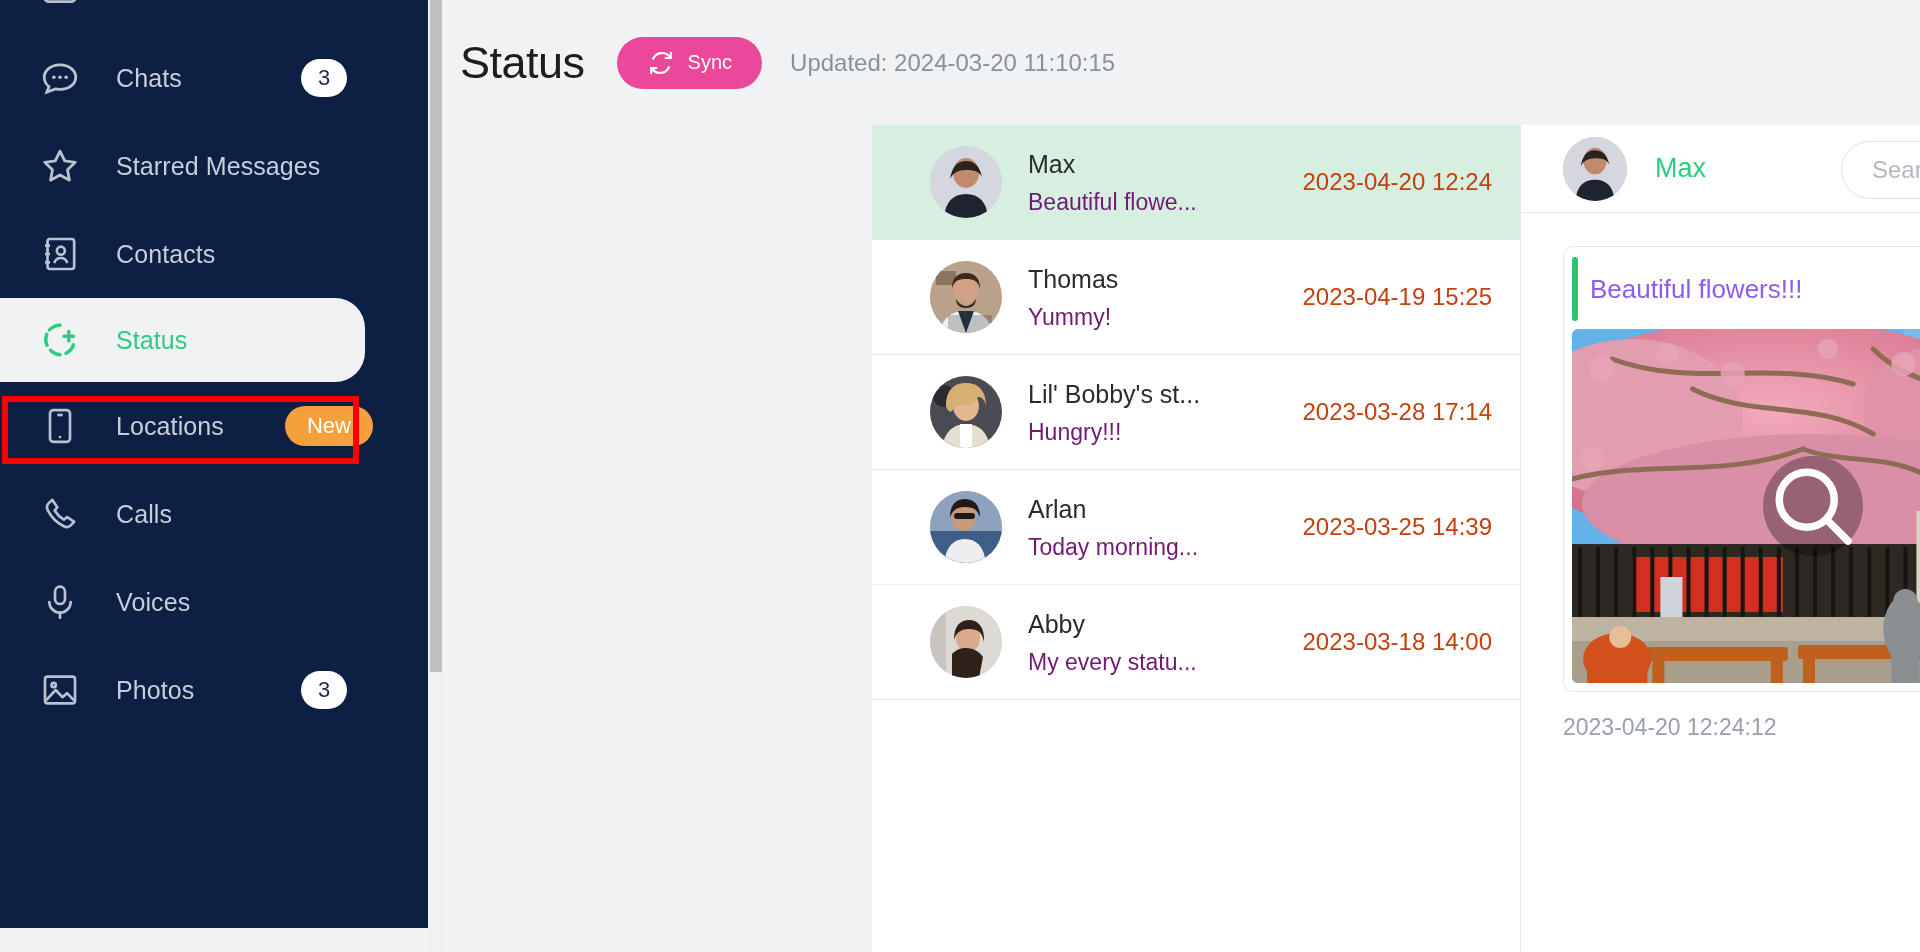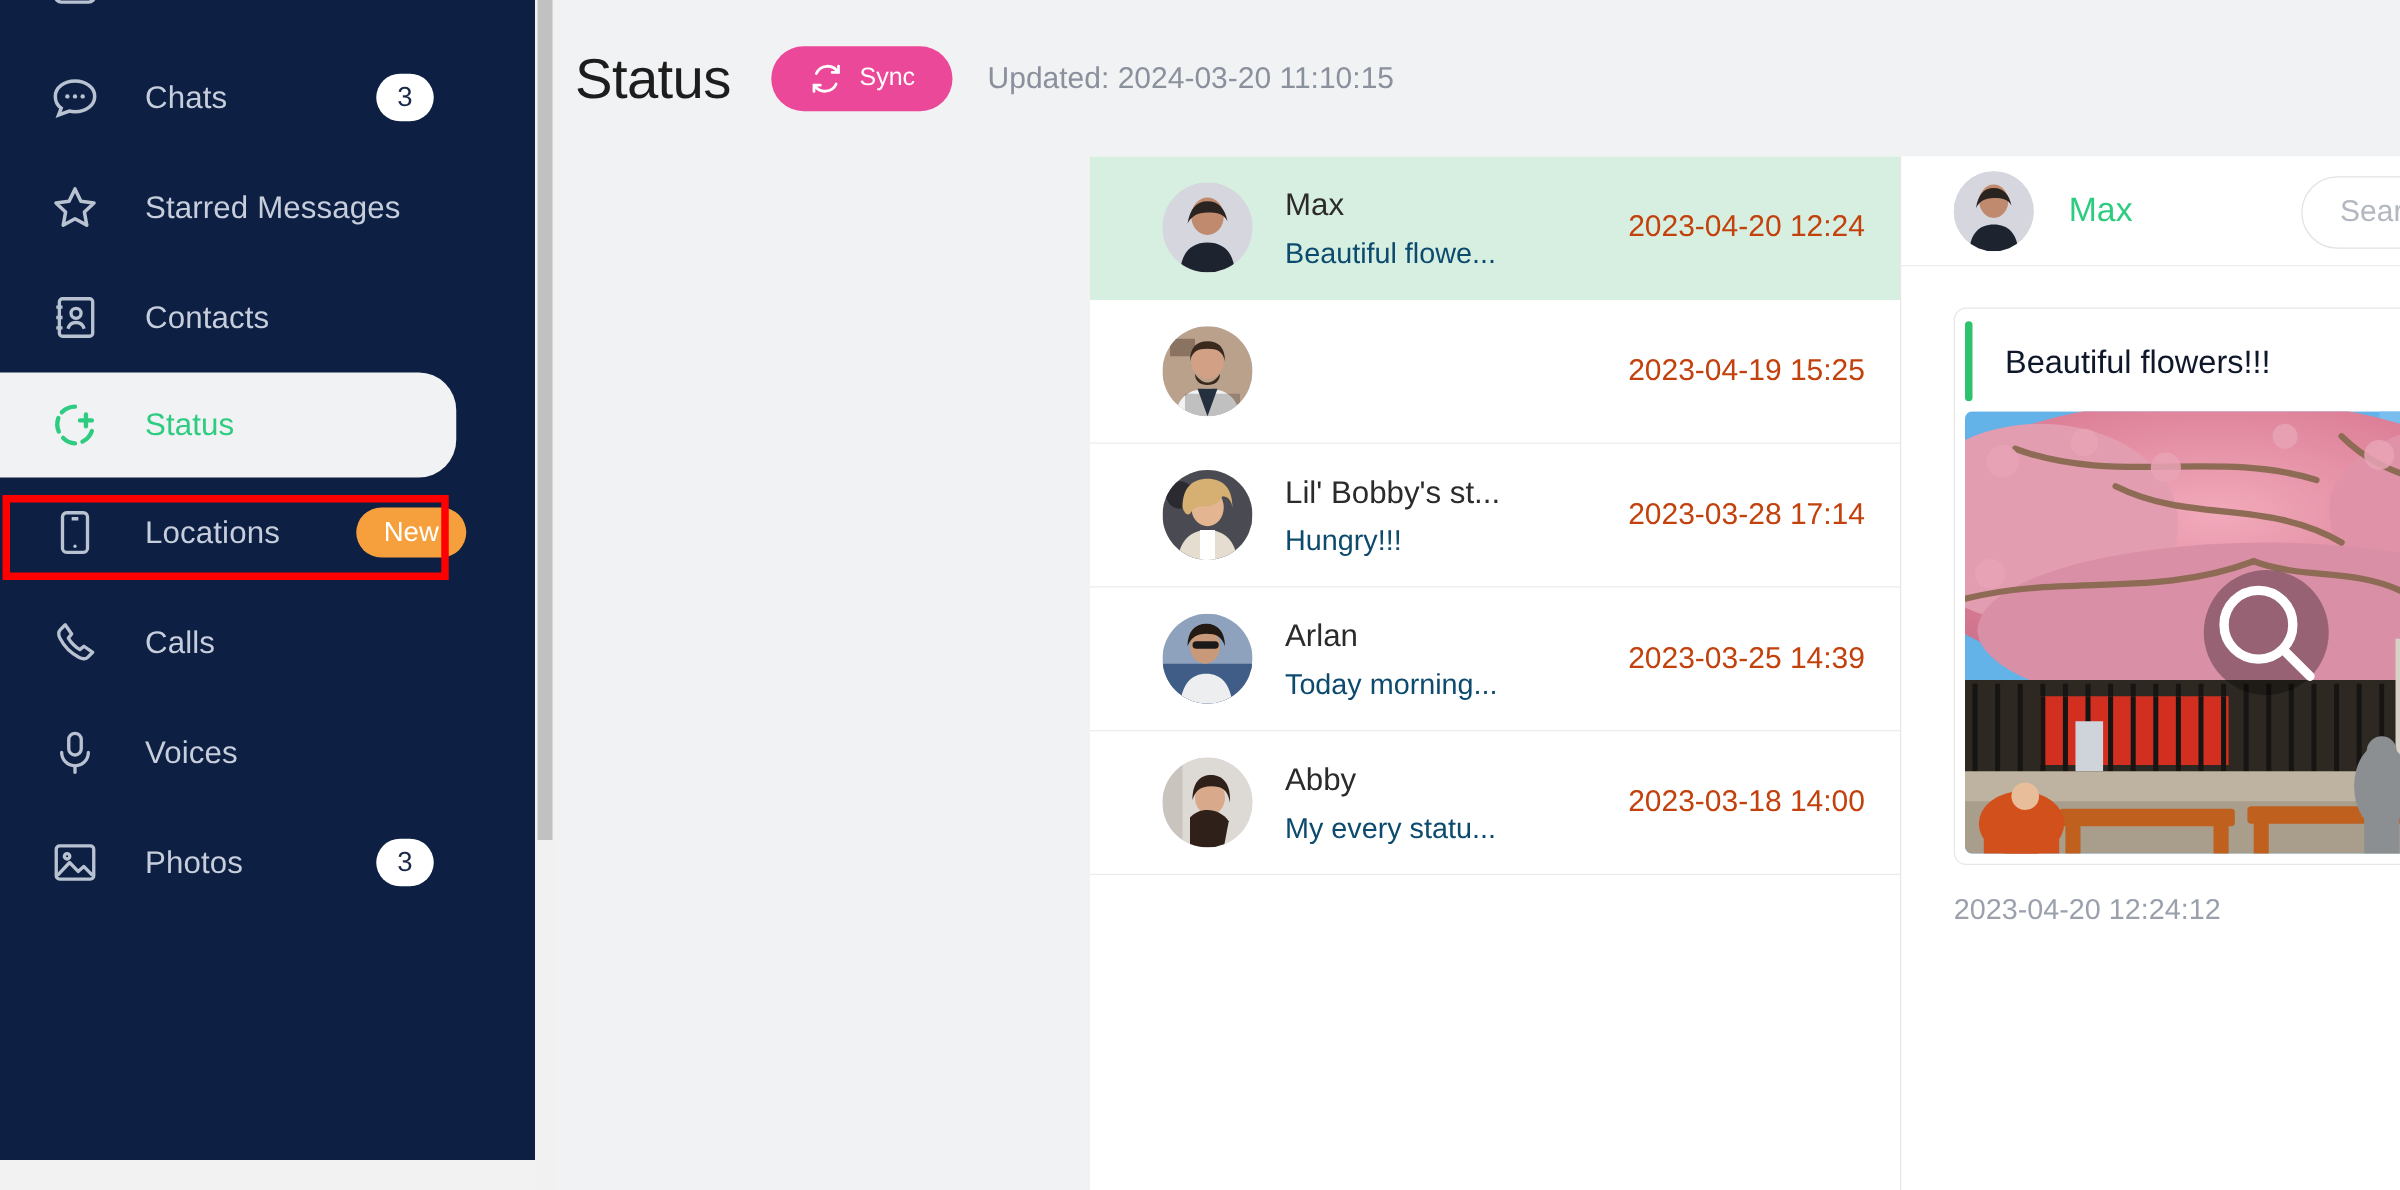--- a/index.html
+++ b/index.html
@@ -175,21 +175,21 @@
     background: #d8d8df;
   }
   .avatar svg { display: block; width: 72px; height: 72px; }
   .row-text { margin-left: 26px; width: 210px; }
   .row-name {
     font-size: 25px; color: #2b2b2b;
     white-space: nowrap; overflow: hidden; text-overflow: ellipsis;
     line-height: 33px;
   }
   .row-sub {
-    font-size: 23px; color: #0c4a6e;
+    font-size: 23px; color: #701a75;
     margin-top: 6px;
     white-space: nowrap; overflow: hidden; text-overflow: ellipsis;
     line-height: 30px;
   }
   .row-time {
     position: absolute;
     right: 28px;
     font-size: 24px;
     color: #c2410c;
     white-space: nowrap;
@@ -260,23 +260,23 @@
     padding: 2px 0;
   }
   .card-bar {
     width: 6px;
     align-self: stretch;
     background: #2ec26e;
     border-radius: 3px;
     flex: 0 0 6px;
   }
   .card-text {
-    margin-left: 26px;
+    margin-left: 12px;
     font-size: 26px;
-    color: #0f172a;
+    color: #8b5cf6;
   }
   .card-media {
     position: relative;
     width: 100%;
     height: 354px;
     border-radius: 6px;
     overflow: hidden;
     margin-top: 6px;
   }
   .card-media svg { display: block; width: 100%; height: 100%; }
@@ -459,20 +459,24 @@
               <rect width="72" height="72" fill="#b9a18c"></rect>
               <rect x="6" y="10" width="20" height="14" fill="#8a7360"></rect>
               <ellipse cx="36" cy="28" rx="13" ry="14" fill="#d2a185"></ellipse>
               <path d="M22 28c0-11 5-16 14-16s14 5 14 16c-2-8-6-10-14-10s-12 2-14 10z" fill="#3a2a1e"></path>
               <path d="M26 38c3 5 7 7 10 7s7-2 10-7c0 6-4 9-10 9s-10-3-10-9z" fill="#3a2a1e"></path>
               <path d="M10 72c2-15 11-22 26-22s24 7 26 22z" fill="#f2f2f2"></path>
               <path d="M18 54h44v18H18z" fill="#2b2b2b" opacity="0.25"></path>
               <path d="M28 50l8 22 8-22z" fill="#24303d"></path>
             </svg>
           </span>
+          <div class="row-text">
+            <div class="row-name">Thomas</div>
+            <div class="row-sub">Yummy!</div>
+          </div>
           <span class="row-time">2023-04-19 15:25</span>
         </div>
 
         <div class="status-row">
           <span class="avatar">
             <svg viewBox="0 0 72 72">
               <rect width="72" height="72" fill="#4a4a52"></rect>
               <circle cx="14" cy="20" r="11" fill="#2a2a30"></circle>
               <ellipse cx="36" cy="30" rx="13" ry="15" fill="#e3b591"></ellipse>
               <path d="M16 30c0-16 8-23 20-23s20 7 20 23c-1-6-4-9-8-9-3 6-8 8-14 8s-9 1-12 6c-3 2-5 -2-6-5z" fill="#d6b072"></path>

